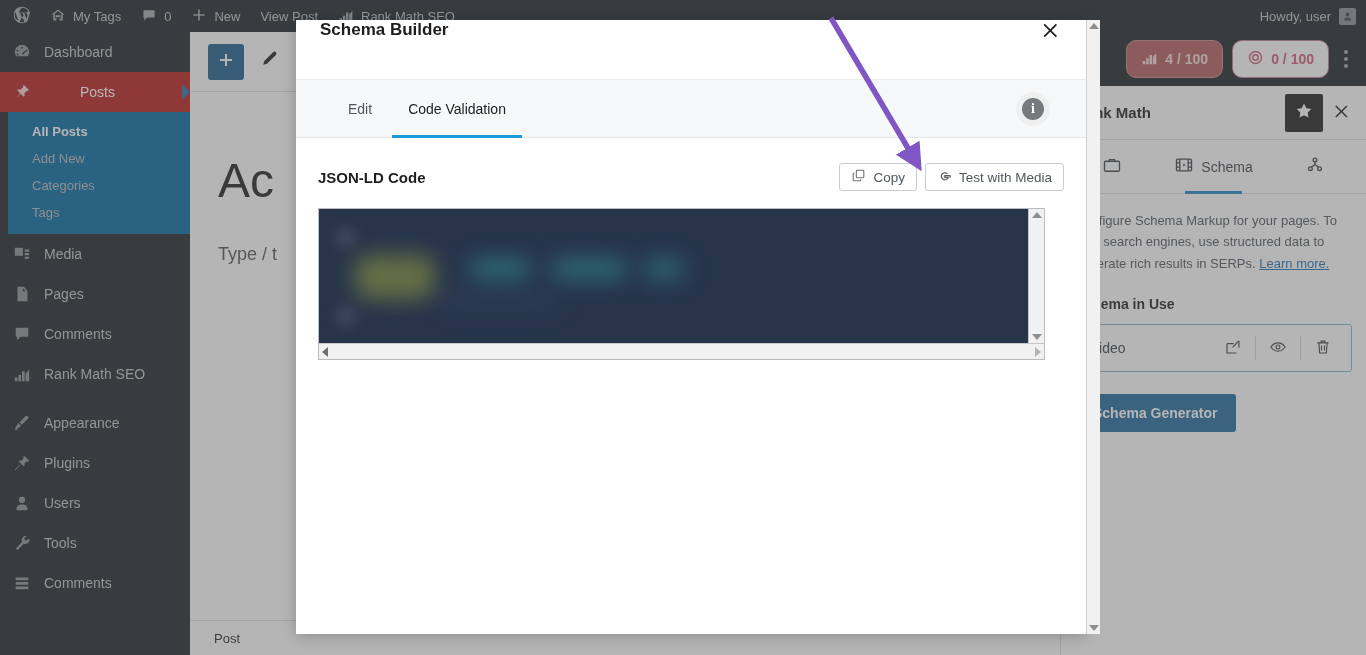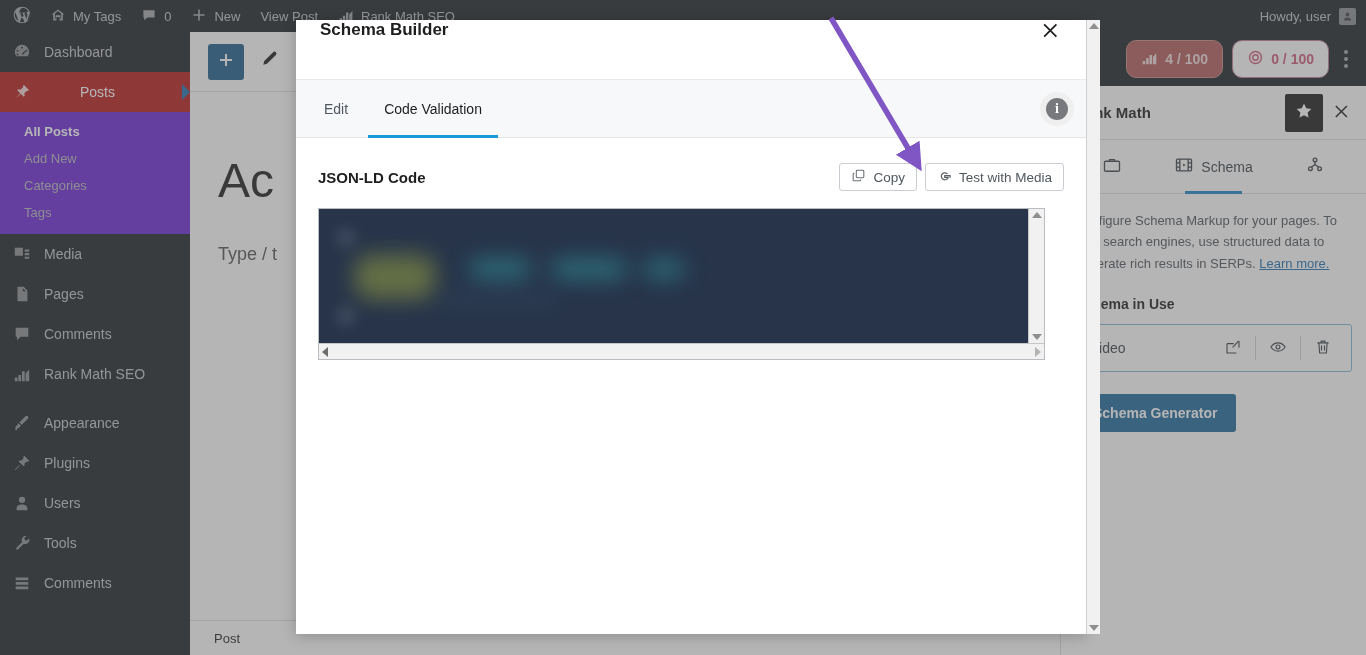--- a/index.html
+++ b/index.html
@@ -36,21 +36,21 @@
     padding-left:12px; color:#c3c4c7; position:relative;
   }
   .menu-item .mi-icon { width:20px; height:20px; display:flex; align-items:center; justify-content:center; opacity:.82; }
   .menu-item .mi-icon svg { width:18px; height:18px; fill:#a7aaad; }
   .menu-item.current { background:#b91c1c; color:#fff;gap:48px; }
   .menu-item.current .mi-icon svg { fill:#fff; }
   .menu-item.current::after {
     content:""; position:absolute; right:-8px; top:50%; margin-top:-8px;
     border:8px solid transparent; border-left-color:#2271b1;
   }
-  .submenu { background:#6d28d9; padding:6px 0 8px 0; }
+  .submenu { background:#0369a1; padding:6px 0 8px 0;margin-left:8px; }
   .submenu div { padding:6px 0 6px 24px; font-size:13px; color:#b9babd; }
   .submenu div.cur { color:#fff; font-weight:700; }
   .menu-sep { height:9px; }
 
   
   #editor { position:absolute; top:32px; left:190px; width:1176px; height:623px; background:#fff; }
   #ed-toolbar {
     height:60px; border-bottom:1px solid #e0e0e0; display:flex; align-items:center;
     padding-left:18px; gap:14px; background:#fff;
   }
@@ -138,21 +138,21 @@
     display:flex; flex-direction:column;
   }
   #modal-head {
     height:60px; display:flex; align-items:flex-start; padding:0 24px;
     border-bottom:1px solid #eaeaea; flex:0 0 auto;
   }
   #modal-head .mt { flex:1; font-size:17px; font-weight:700; color:#1e1e1e; }
   #modal-close svg { width:21px; height:21px; fill:#1e1e1e; }
   #modal-tabs {
     height:58px; background:#f7f8f9; border-bottom:1px solid #e4e6e8;
-    display:flex; align-items:center; padding:0 12px; gap:4px; flex:0 0 auto;
+    display:flex; align-items:center; padding:0 36px; gap:4px; flex:0 0 auto;
   }
   .mtab {
     height:58px; display:flex; align-items:center; padding:0 16px;
     font-size:14px; color:#50575e; position:relative;
   }
   .mtab.active { color:#1e1e1e; }
   .mtab.active::after {
     content:""; position:absolute; left:0; bottom:0; width:100%; height:3px; background:#1a9ad9;
   }
   #modal-tabs .spacer { flex:1; }

